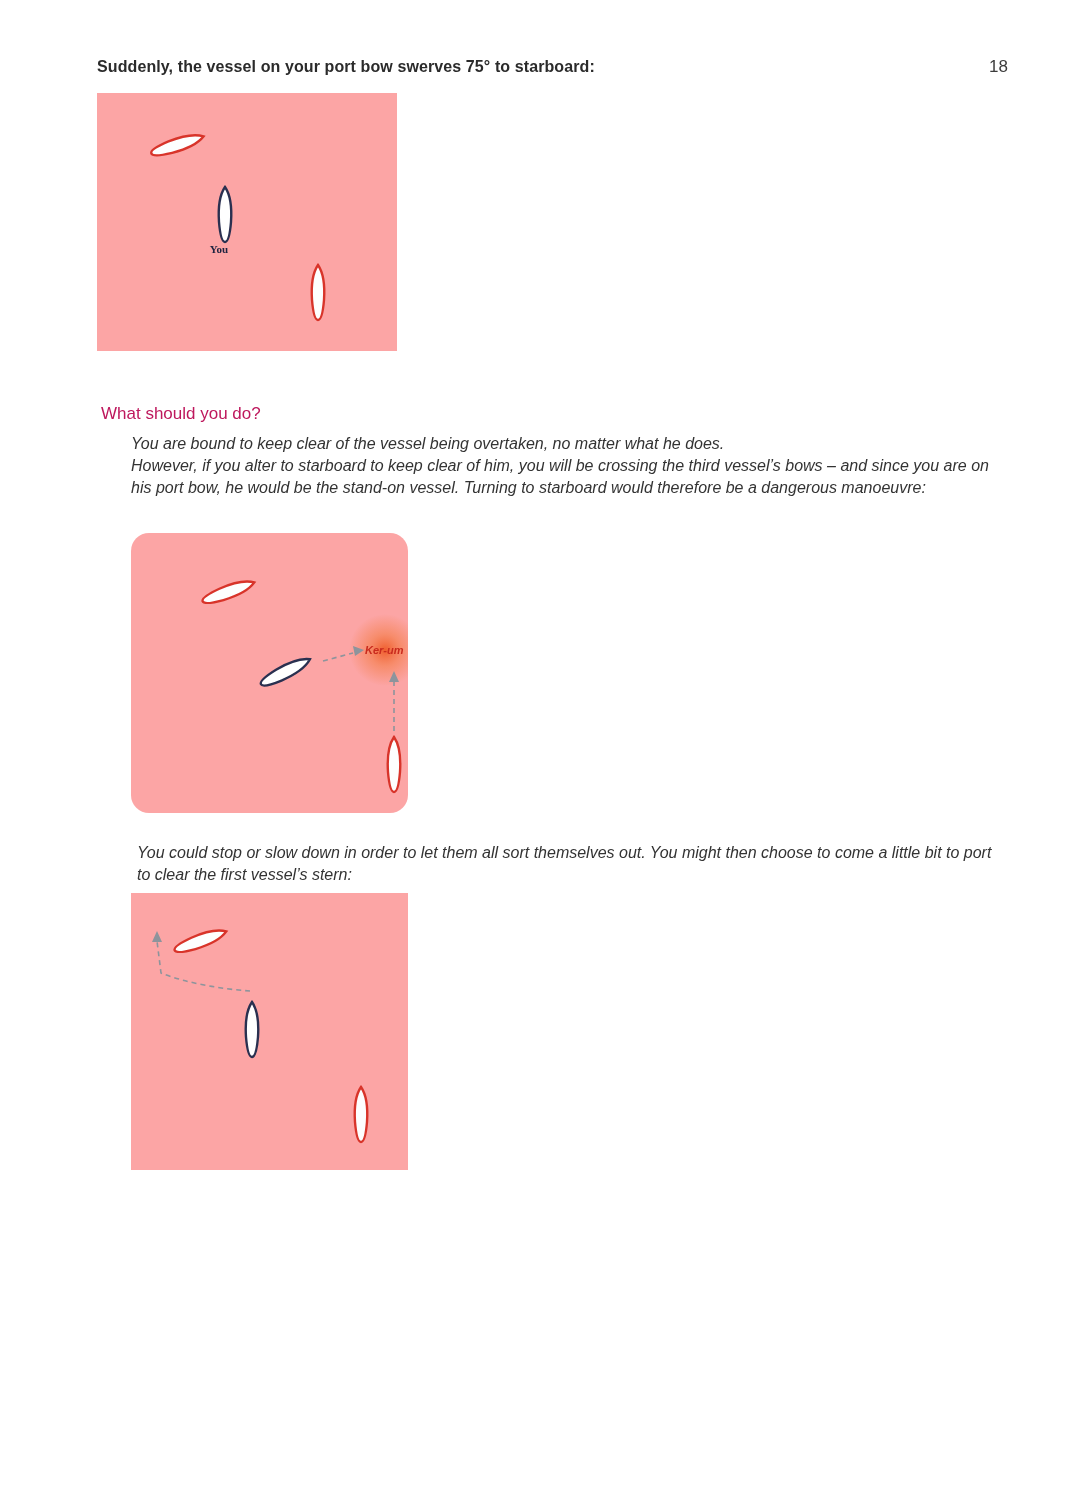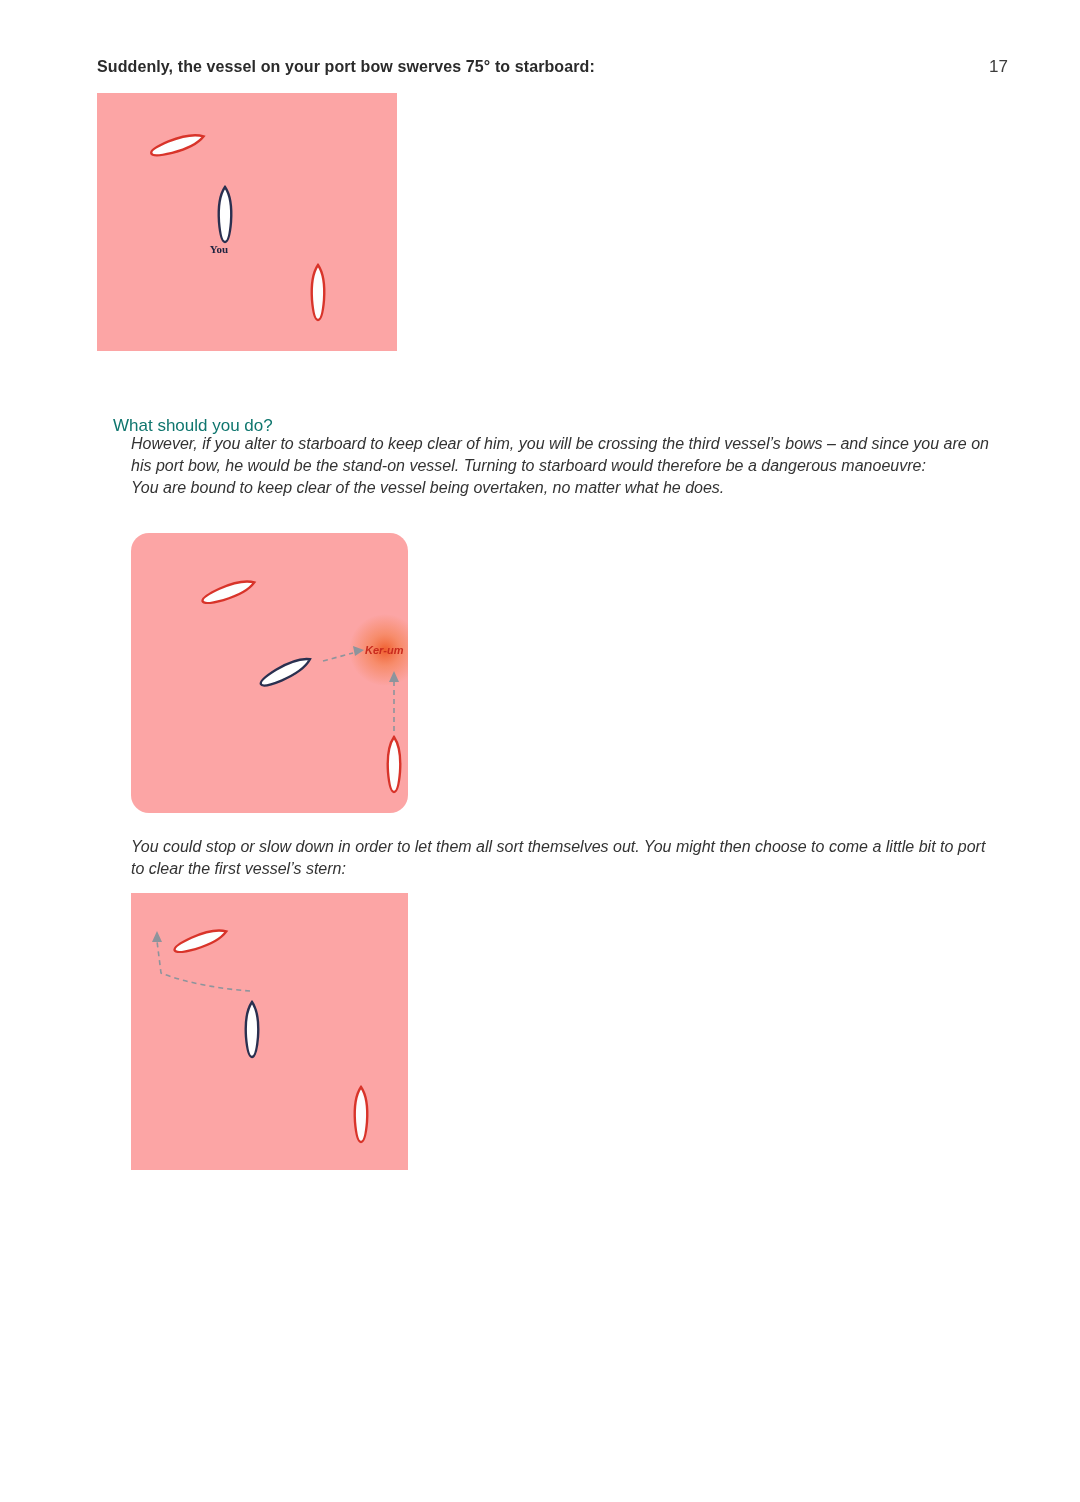--- a/index.html
+++ b/index.html
@@ -15,30 +15,30 @@
     position:absolute; left:989px; top:57px; font-size:17px; color:#3c3c3c;
   }
   .diagram {
     position:absolute; margin:0; background:#fca5a5;
   }
   .diagram svg { display:block; width:100%; height:100%; }
   #diagram1 { left:97px;  top:93px;  width:300px; height:258px; }
   #diagram2 { left:131px; top:533px; width:277px; height:280px;border-radius:18px; }
   #diagram3 { left:131px; top:893px; width:277px; height:277px; }
   .question-heading {
-    position:absolute; left:97px; top:400px; margin:16px;
-    font-size:17px; font-weight:normal; color:#0f766e;
+    position:absolute; left:97px; top:400px; margin:4px;
+    font-size:17px; font-weight:normal; color:#be185d;
   }
   .answer {
     position:absolute; left:131px; top:433px; width:858px;
     font-style:italic; font-size:16px; line-height:22px; color:#333;
   }
   .answer p { margin:0; }
   .note {
-    position:absolute; left:131px; top:836px; width:864px; margin:0;
+    position:absolute; left:131px; top:836px; width:864px; margin:6px;
     font-style:italic; font-size:16px; line-height:22px; color:#333;
   }
   .boat-red { fill:#fdfefe; stroke:#d8342a; stroke-width:2.4px; }
   .boat-own { fill:#ffffff; stroke:#2a3050; stroke-width:2.4px; }
   .track { fill:none; stroke:#8d949c; stroke-width:1.6px; stroke-dasharray:5 4; }
   .arrowhead { fill:#8d949c; stroke:none; }
   .you-label { font:700 11px "Liberation Serif", serif; fill:#1d2340; }
   .collision-label { font:italic 700 11px "Liberation Sans", sans-serif; fill:#c92b1e; }
 
   .watermark-band { position:absolute; left:0; top:1361px; width:1080px; height:162px; }
@@ -84,36 +84,36 @@
 
 <svg width="0" height="0" style="position:absolute" aria-hidden="true">
   <defs>
     <path id="boat-shape" d="M0,-28 C5.5,-20 7,-8 6,7 C5,19 3,27 0,27 C-3,27 -5,19 -6,7 C-7,-8 -5.5,-20 0,-28 Z"></path>
   </defs>
 </svg>
 
 <div class="page">
 
   <h1 class="page-heading">Suddenly, the vessel on your port bow swerves 75° to starboard:</h1>
-  <span class="page-number">17</span>
+  <span class="page-number">18</span>
 
   <figure class="diagram" id="diagram1">
     <svg viewBox="0 0 300 258">
       <use href="#boat-shape" class="boat-red" transform="translate(80,52) rotate(72)"></use>
       <use href="#boat-shape" class="boat-own" transform="translate(128,122)"></use>
       <text class="you-label" x="122" y="160" text-anchor="middle">You</text>
       <use href="#boat-shape" class="boat-red" transform="translate(221,200)"></use>
     </svg>
   </figure>
 
   <h2 class="question-heading">What should you do?</h2>
 
   <div class="answer">
+    <p>You are bound to keep clear of the vessel being overtaken, no matter what he does.</p>
     <p>However, if you alter to starboard to keep clear of him, you will be crossing the third vessel’s bows – and since you are on his port bow, he would be the stand-on vessel. Turning to starboard would therefore be a dangerous manoeuvre:</p>
-    <p>You are bound to keep clear of the vessel being overtaken, no matter what he does.</p>
   </div>
 
   <figure class="diagram" id="diagram2">
     <svg viewBox="0 0 277 280">
       <defs>
         <radialGradient id="glowGrad" cx="50%" cy="50%" r="50%">
           <stop offset="0%" stop-color="#ef5a28" stop-opacity="0.95"></stop>
           <stop offset="45%" stop-color="#f3793f" stop-opacity="0.55"></stop>
           <stop offset="100%" stop-color="#f3793f" stop-opacity="0"></stop>
         </radialGradient>

